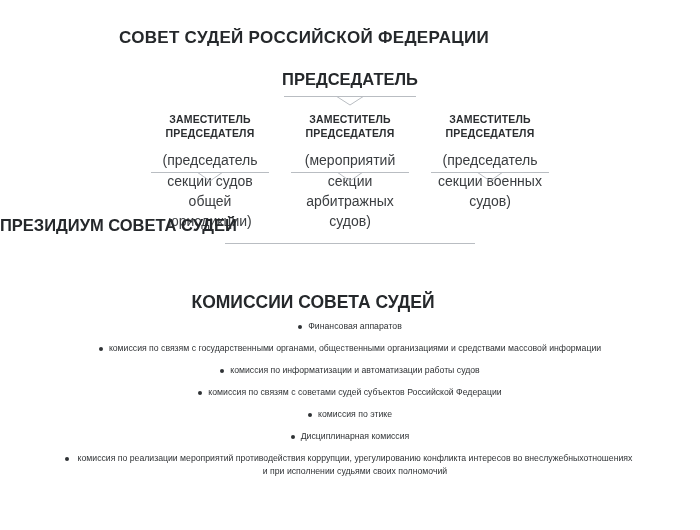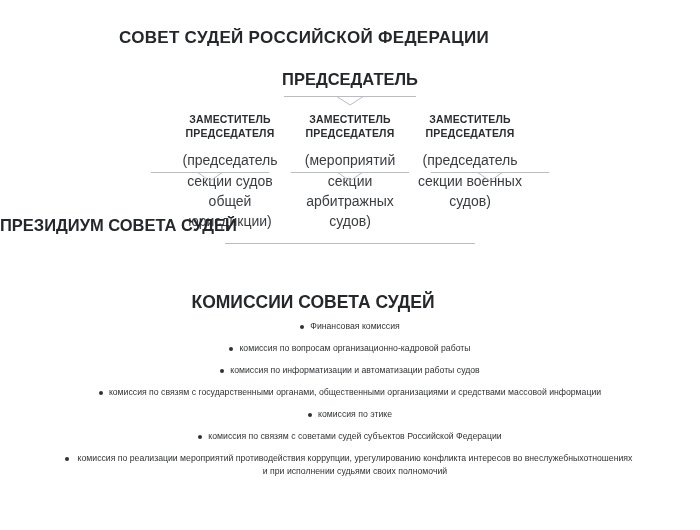--- a/index.html
+++ b/index.html
@@ -57,21 +57,21 @@
     height: 10px;
   }
   .chev-chair svg, .chev svg { display:block; }
 
   .deputies {
     position: absolute;
     top: 112px;
     left: 150px;
     width: 400px;
     display: flex;
-    justify-content: center;
+    justify-content: space-between;
   }
   .deputy {
     width: 120px;
     text-align: center;
   }
   .deputy .dep-title {
     font-size: 10.5px;
     font-weight: bold;
     line-height: 1.35;
     color: #2b2e31;
@@ -214,41 +214,41 @@
   </div>
 
   <div class="presidium">ПРЕЗИДИУМ СОВЕТА СУДЕЙ</div>
   <div class="presidium-underline"></div>
 
   <div class="commissions-title">КОМИССИИ СОВЕТА СУДЕЙ</div>
 
   <div class="commissions-list">
     <div class="comm-item">
       <span class="bullet"></span>
-      <span class="comm-text">Финансовая комиссия</span>
-    </div>
-    <div class="comm-item">
-      <span class="bullet"></span>
-      <span class="comm-text">комиссия по вопросам организационно-кадровой работы</span>
+      <span class="comm-text">Финансовая аппаратов</span>
+    </div>
+    <div class="comm-item">
+      <span class="bullet"></span>
+      <span class="comm-text">комиссия по связям с государственными органами, общественными организациями и средствами массовой информации</span>
     </div>
     <div class="comm-item">
       <span class="bullet"></span>
       <span class="comm-text">комиссия по информатизации и автоматизации работы судов</span>
     </div>
     <div class="comm-item">
       <span class="bullet"></span>
-      <span class="comm-text">комиссия по связям с государственными органами, общественными организациями и средствами массовой информации</span>
+      <span class="comm-text">комиссия по связям с советами судей субъектов Российской Федерации</span>
     </div>
     <div class="comm-item">
       <span class="bullet"></span>
       <span class="comm-text">комиссия по этике</span>
     </div>
     <div class="comm-item">
       <span class="bullet"></span>
-      <span class="comm-text">комиссия по связям с советами судей субъектов Российской Федерации</span>
+      <span class="comm-text">Дисциплинарная комиссия</span>
     </div>
     <div class="comm-item wide">
       <span class="bullet"></span>
       <span class="comm-text">комиссия по реализации мероприятий противодействия коррупции, урегулированию конфликта интересов во внеслужебныхотношениях и при исполнении судьями своих полномочий</span>
     </div>
   </div>
 
 </div>
 
 </body></html>

